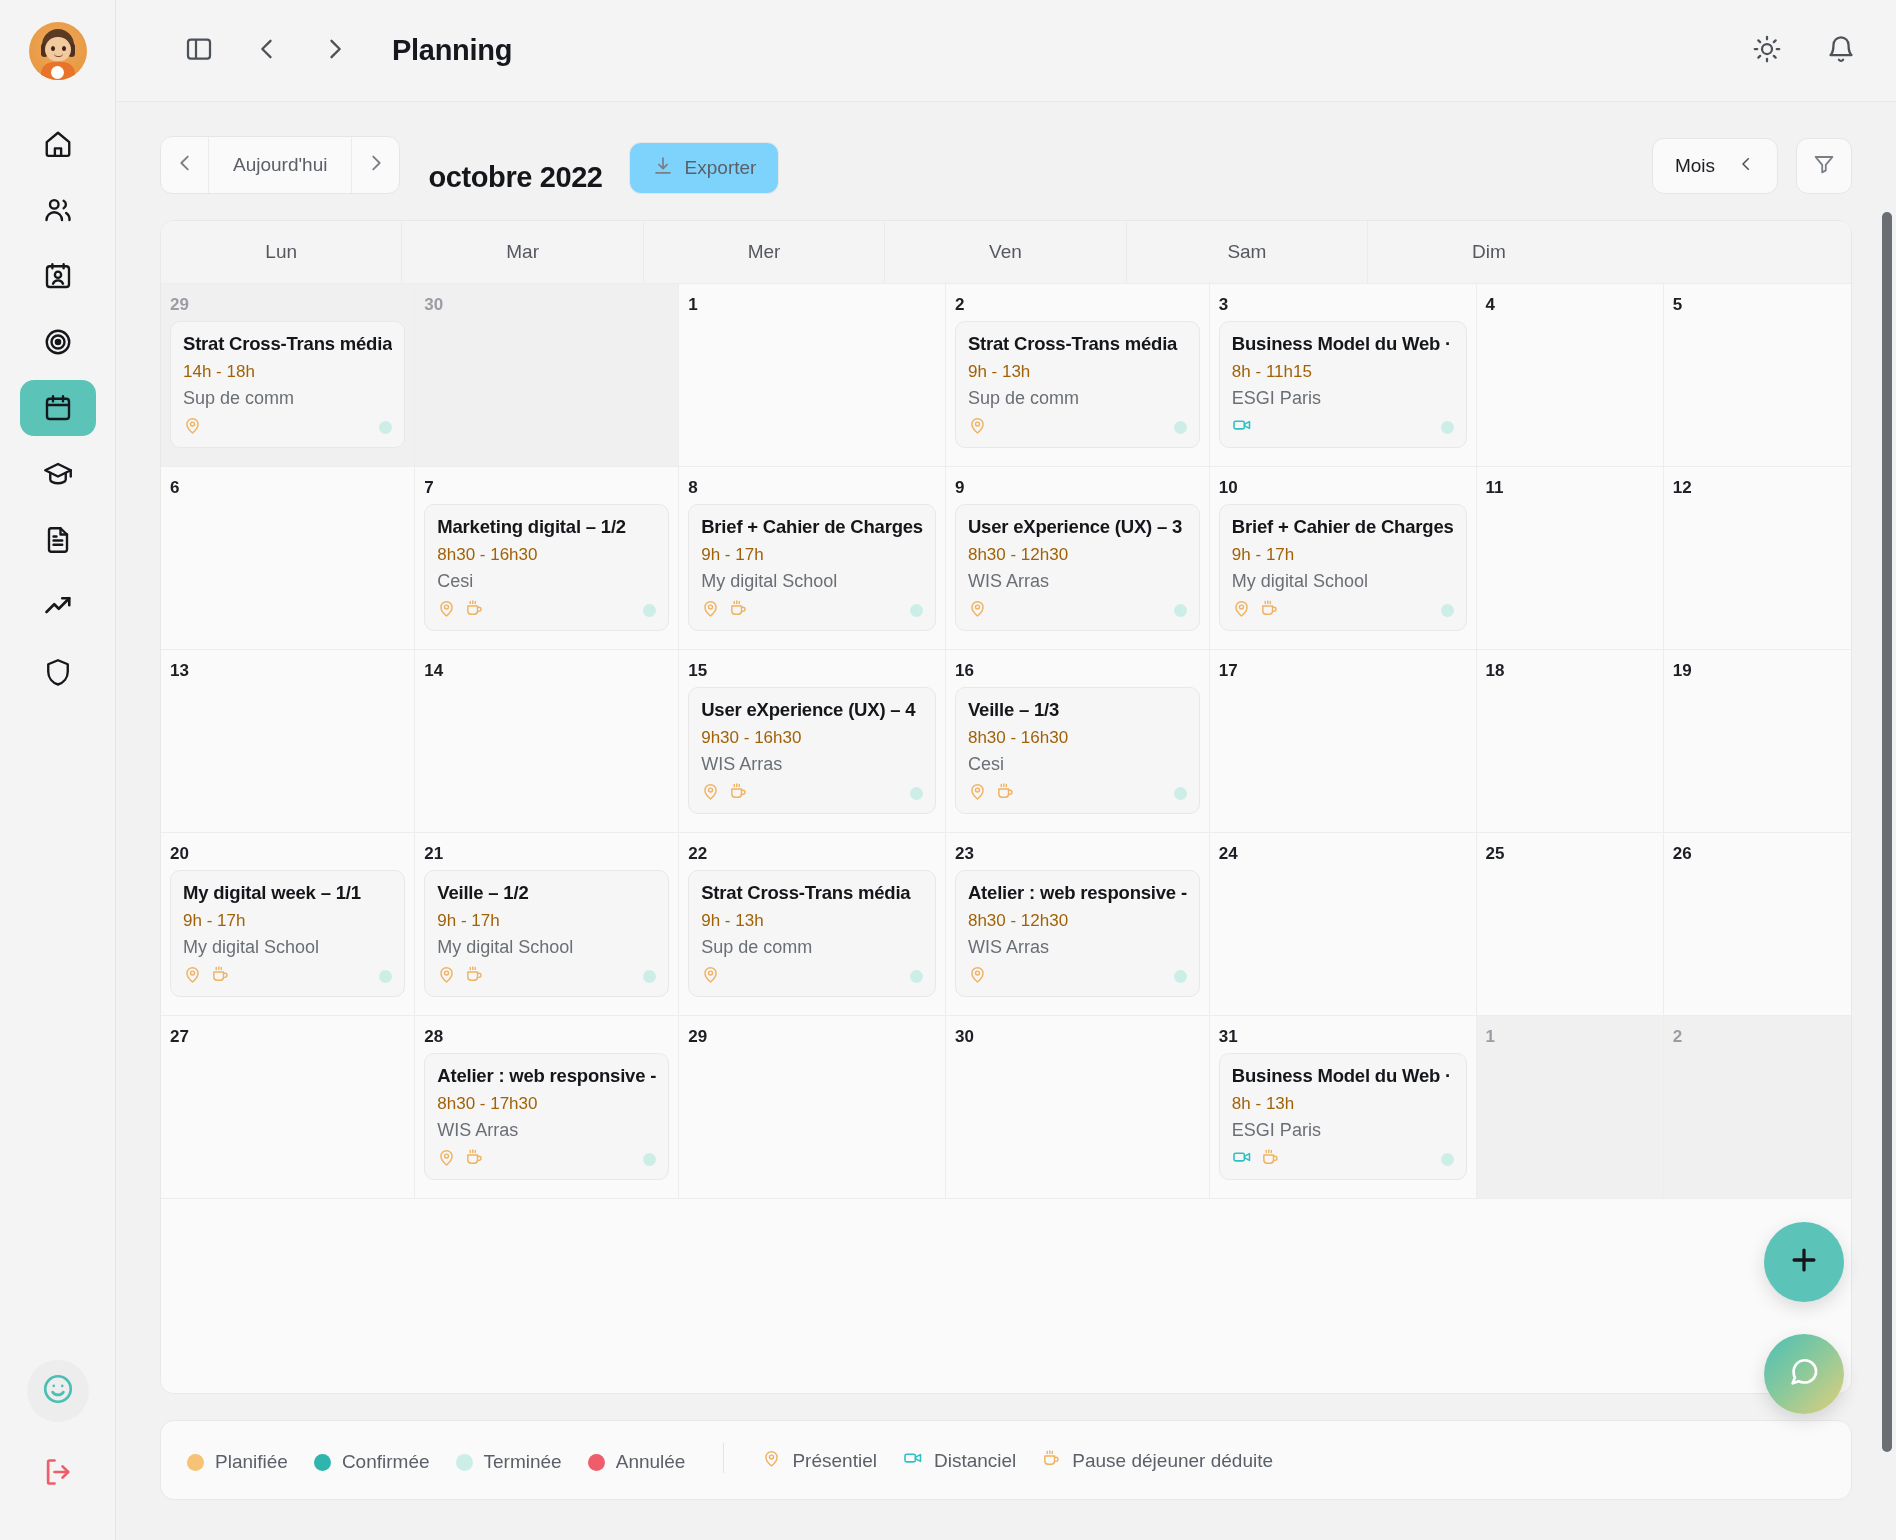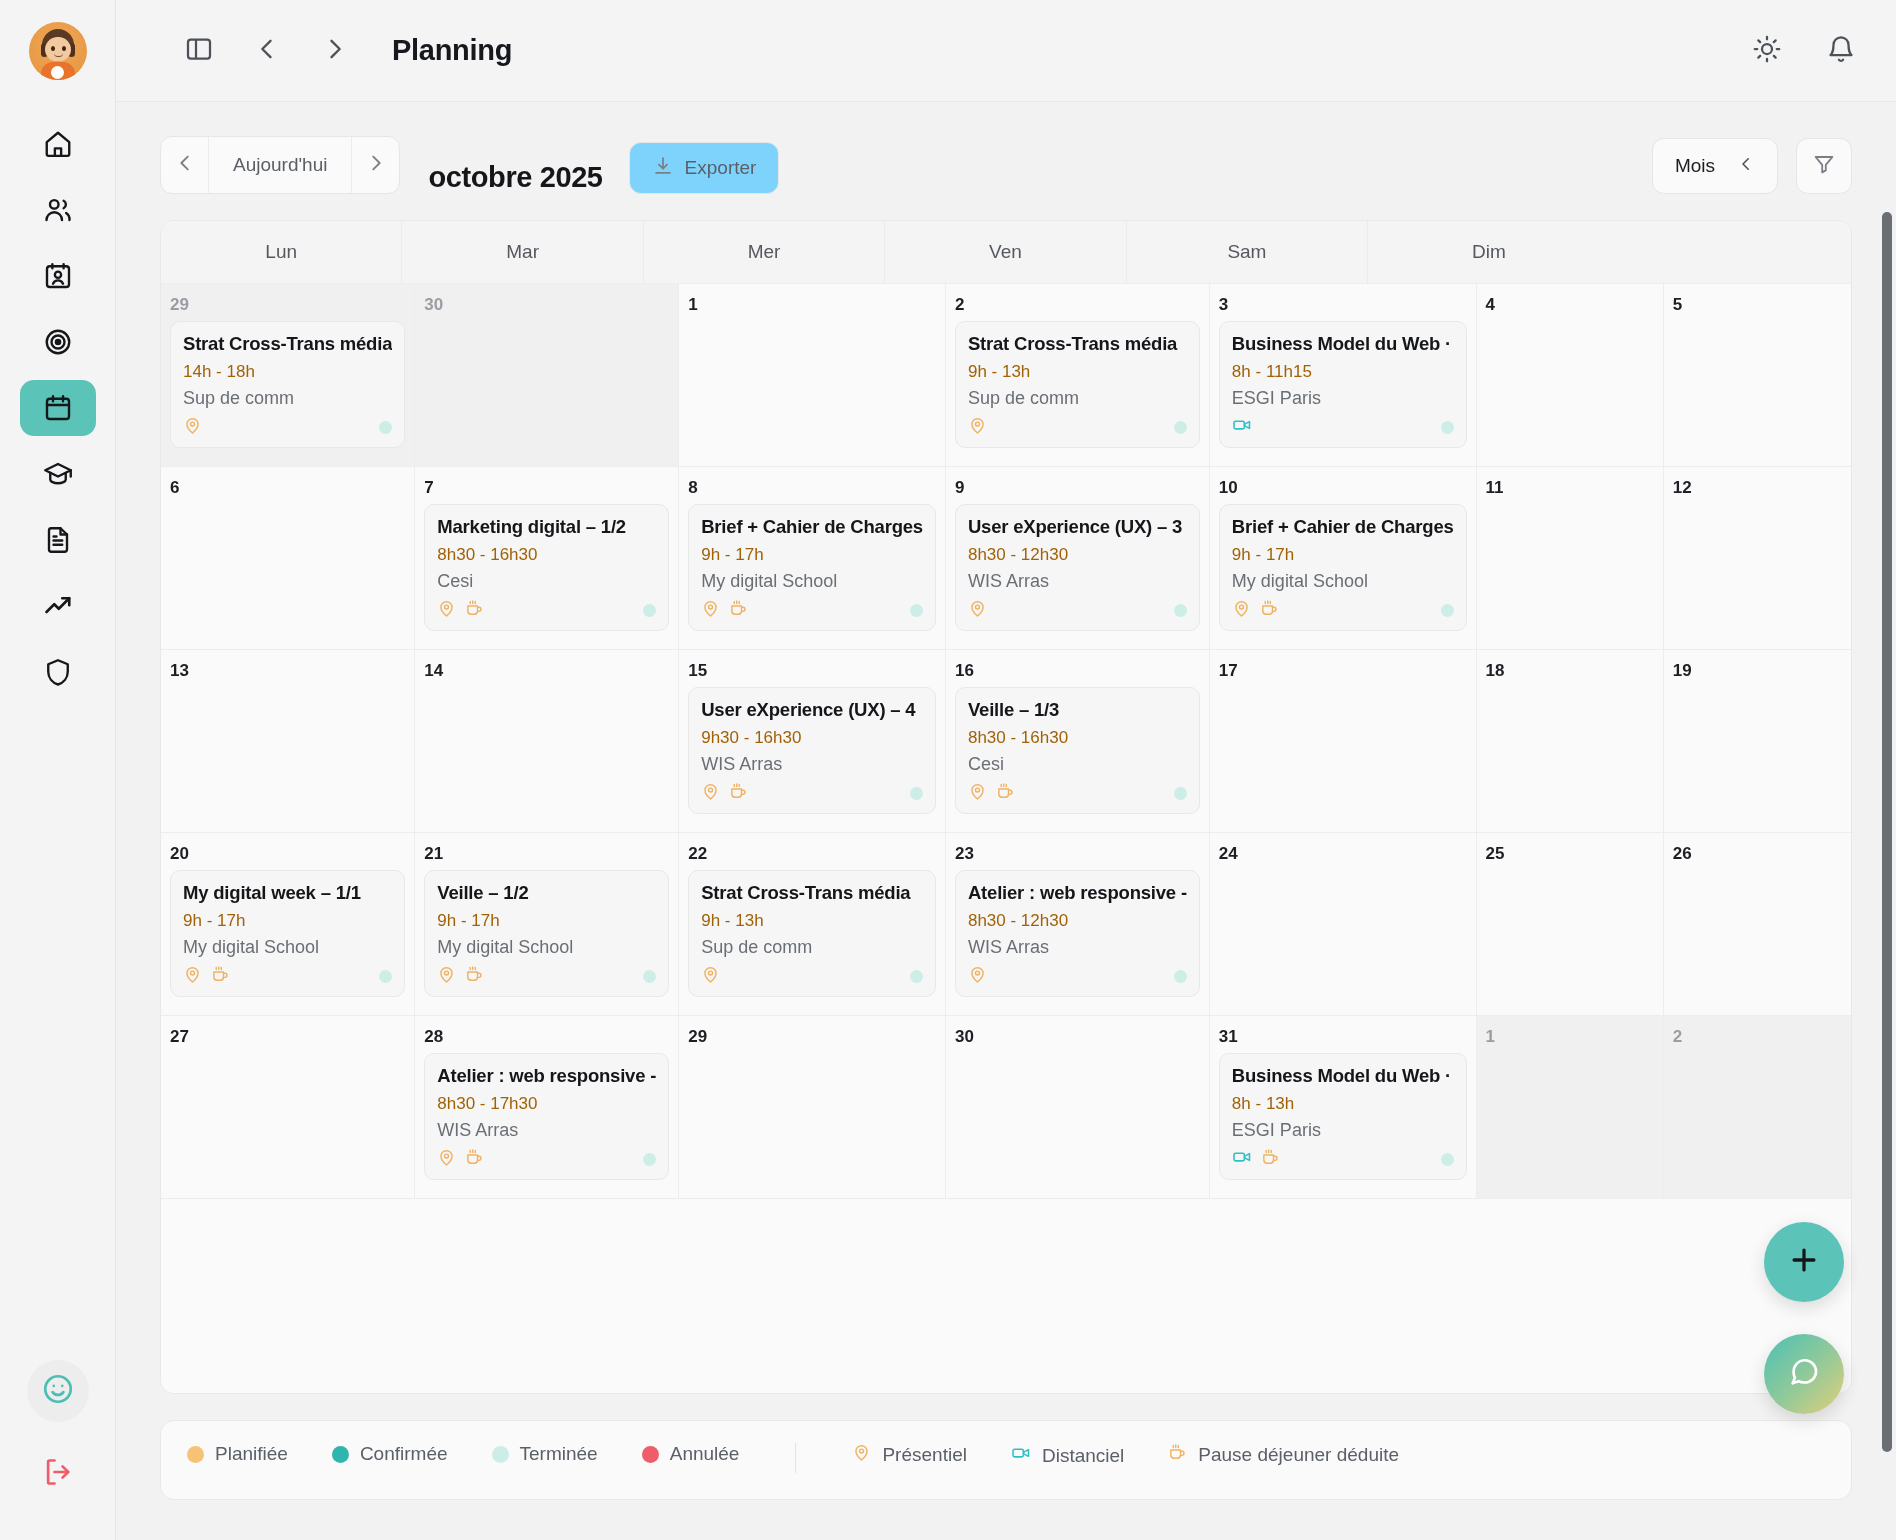--- a/index.html
+++ b/index.html
@@ -157,21 +157,21 @@
 
   
   .cal-filler { height: 195px; background:#fafafa; border-top:1px solid #ededed; }
 
   
   .legend {
     margin-top: 26px; background:#fafafa; border:1px solid #e8e8e8;
     border-radius: 14px; padding: 22px 26px 26px 26px;
   }
   .legend-title { font-size: 19px; color:#5b6068; margin-bottom: 20px; }
-  .legend-row { display:flex; align-items:flex-start; gap: 44px; }
+  .legend-row { display:flex; align-items:flex-end; gap: 26px; }
   .lg-item { display:flex; align-items:center; gap:11px; font-size:19px; color:#5b6068; }
   .lg-sep { width:1px; height:30px; background:#e4e4e4; margin: 0 12px; }
 
   
   .fab {
     position: absolute; right: 52px; bottom: 238px;
     width: 80px; height: 80px; border-radius: 50%;
     background:#5cc3b8; display:flex; align-items:center; justify-content:center;
     box-shadow: 0 6px 18px rgba(0,0,0,0.13); cursor:pointer; z-index:5;
   }
@@ -375,21 +375,21 @@
           </div>
           <div class="today">Aujourd'hui</div>
           <div class="arrow right">
             <span>
               <svg width="22" height="22" viewBox="0 0 24 24" fill="none" stroke="#7a7f86" stroke-width="2" stroke-linecap="round" stroke-linejoin="round">
                   <path d="M9 5l7 7-7 7"></path>
                 </svg>
             </span>
           </div>
         </div>
-        <div class="month-title">octobre 2025</div>
+        <div class="month-title">octobre 2022</div>
         <div class="export-btn">
           <span>
             <svg width="22" height="22" viewBox="0 0 24 24" fill="none" stroke="#7a7f86" stroke-width="1.9" stroke-linecap="round" stroke-linejoin="round">
                 <path d="M12 3.5v11"></path>
                 <path d="M7.6 10.4 12 14.8l4.4-4.4"></path>
                 <path d="M4.4 19.4h15.2"></path>
               </svg>
           </span>
           <span>Exporter</span>
         </div>

